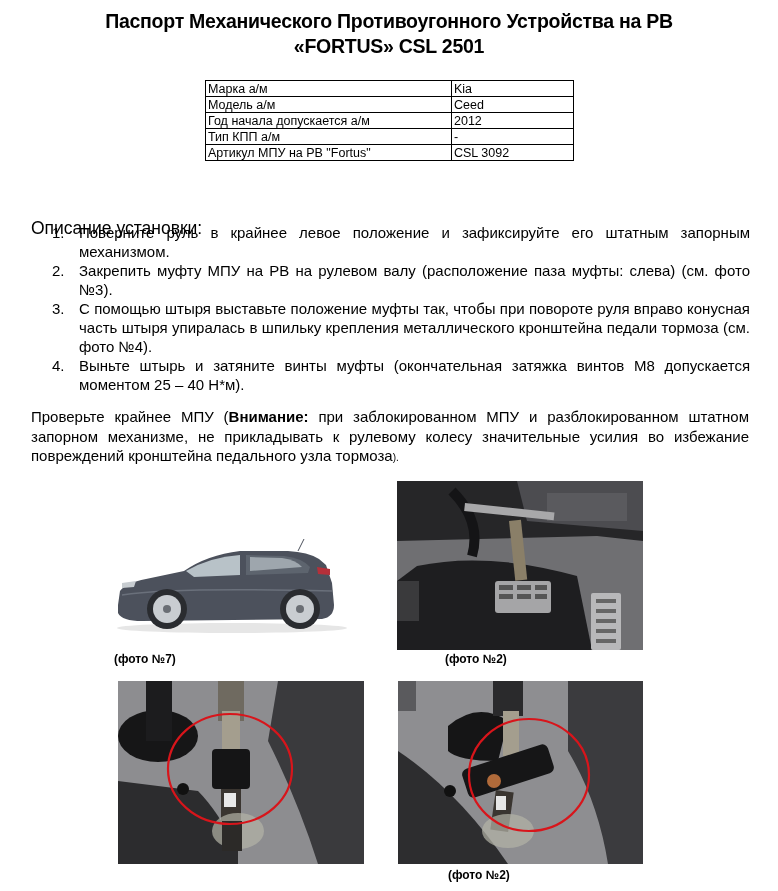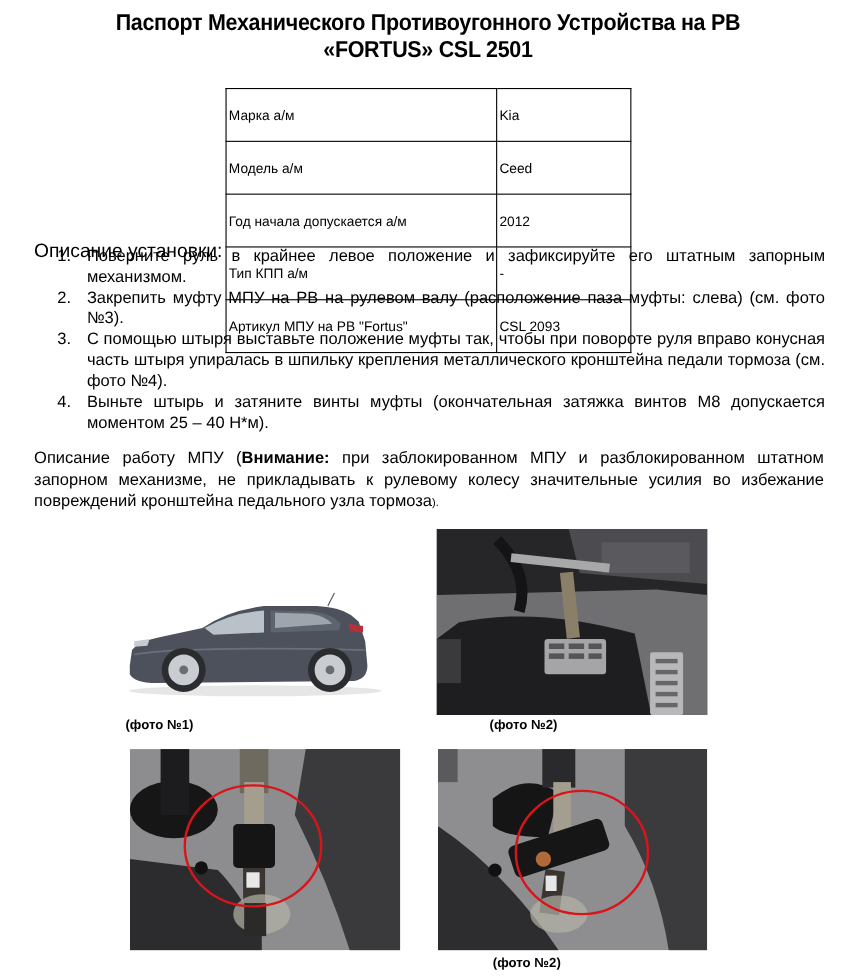--- a/index.html
+++ b/index.html
@@ -10,21 +10,21 @@
   .title {
     position: absolute; left: 0; top: 8px; width: 778px; text-align: center;
     font-weight: bold; font-size: 21px; line-height: 25px; letter-spacing: -0.3px;
     transform: scaleX(0.93); transform-origin: center top;
   }
   table.specs {
     position: absolute; left: 205px; top: 80px; border-collapse: collapse;
     font-size: 12.5px;
   }
   table.specs td {
-    border: 1px solid #000; height: 15px; padding: 16px 2px; line-height: 14px; white-space: nowrap;
+    border: 1px solid #000; height: 15px; padding: 0 2px; line-height: 14px; white-space: nowrap;
   }
   table.specs td.lbl { width: 241px; }
   table.specs td.val { width: 117px; }
   .section-heading {
     position: absolute; left: 31px; top: 217px; font-size: 17.5px; line-height: 22px;
   }
   ol.steps {
     position: absolute; left: 52px; top: 223px; width: 698px; margin: 0; padding: 0;
     list-style: none; font-size: 15px; line-height: 19px;
   }
@@ -60,21 +60,21 @@
     <tr>
       <td class="lbl">Год начала допускается а/м</td>
       <td class="val">2012</td>
     </tr>
     <tr>
       <td class="lbl">Тип КПП а/м</td>
       <td class="val">-</td>
     </tr>
     <tr>
       <td class="lbl">Артикул  МПУ  на РВ "Fortus"</td>
-      <td class="val">CSL 2093</td>
+      <td class="val">CSL 3092</td>
     </tr>
   </tbody>
 </table>
 
 <div class="section-heading">Описание установки:</div>
 
 <ol class="steps">
   <li>
     <span class="num">1.</span>
     <span>Поверните руль в крайнее левое положение и зафиксируйте его штатным запорным механизмом.</span>
@@ -86,42 +86,42 @@
   <li>
     <span class="num">3.</span>
     <span>С помощью штыря выставьте положение муфты так, чтобы при повороте руля вправо конусная часть штыря упиралась в шпильку крепления металлического кронштейна педали тормоза (см. фото №4).</span>
   </li>
   <li>
     <span class="num">4.</span>
     <span>Выньте штырь и затяните винты муфты (окончательная затяжка винтов М8 допускается моментом 25 – 40 Н*м).</span>
   </li>
 </ol>
 
-<div class="note"><span>Описание работу МПУ (</span><b>Внимание:</b><span> при заблокированном МПУ и разблокированном штатном запорном механизме, не прикладывать к рулевому колесу значительные усилия во избежание повреждений кронштейна педального узла тормоза</span><span class="small">).</span></div>
+<div class="note"><span>Проверьте крайнее МПУ (</span><b>Внимание:</b><span> при заблокированном МПУ и разблокированном штатном запорном механизме, не прикладывать к рулевому колесу значительные усилия во избежание повреждений кронштейна педального узла тормоза</span><span class="small">).</span></div>
 
 <div class="photo" style="left:112px; top:525px; width:240px; height:110px;">
   <svg width="240" height="110" viewBox="0 0 240 110">
     <ellipse cx="120" cy="103" rx="115" ry="5" fill="#e6e6e6"></ellipse>
     <path d="M6 80 L8 66 Q14 58 34 54 L72 46 Q95 30 128 26 L176 26 Q196 27 207 34 L214 40 L220 58 L222 80 Q222 92 210 94 L30 96 Q10 96 6 88 Z" fill="#4c515c"></path>
     <path d="M74 46 Q98 32 128 30 L128 50 L82 52 Z" fill="#b8c2c8"></path>
     <path d="M134 30 L172 31 Q190 33 198 42 L196 48 L134 50 Z" fill="#5d646e"></path>
     <path d="M138 32 L170 33 Q184 35 190 42 L138 46 Z" fill="#9ea6ad"></path>
     <path d="M10 70 Q60 62 220 66" stroke="#6a707b" stroke-width="1.5" fill="none"></path>
     <path d="M205 42 L218 44 L218 50 L206 49 Z" fill="#b5303a"></path>
     <path d="M10 58 L24 56 L22 62 L10 63 Z" fill="#c7ccd0"></path>
     <line x1="186" y1="26" x2="192" y2="14" stroke="#4c515c" stroke-width="1"></line>
     <circle cx="55" cy="84" r="20" fill="#2a2c30"></circle>
     <circle cx="55" cy="84" r="14" fill="#c9cdd1"></circle>
     <circle cx="55" cy="84" r="4" fill="#6a6e74"></circle>
     <circle cx="188" cy="84" r="20" fill="#2a2c30"></circle>
     <circle cx="188" cy="84" r="14" fill="#c9cdd1"></circle>
     <circle cx="188" cy="84" r="4" fill="#6a6e74"></circle>
   </svg>
 </div>
-<div class="caption" style="left:114px; top:652px;">(фото №1)</div>
+<div class="caption" style="left:114px; top:652px;">(фото №7)</div>
 
 <div class="photo" style="left:397px; top:481px; width:246px; height:169px; background:#2b2b2d;">
   <svg width="246" height="169" viewBox="0 0 246 169">
     <rect width="246" height="169" fill="#262628"></rect>
     <path d="M0 60 L200 55 L246 60 L246 169 L0 169 Z" fill="#6f6f72"></path>
     <path d="M20 85 Q90 70 180 95 L195 169 L0 169 L0 100 Z" fill="#1e1e20"></path>
     <path d="M120 0 L246 0 L246 50 L130 40 Z" fill="#4c4c50"></path>
     <rect x="150" y="12" width="80" height="28" fill="#5a5a5e"></rect>
     <path d="M55 10 Q85 40 75 75" stroke="#141416" stroke-width="10" fill="none"></path>
     <rect x="68" y="22" width="90" height="8" fill="#a8a8aa" transform="rotate(6 68 22)"></rect>

